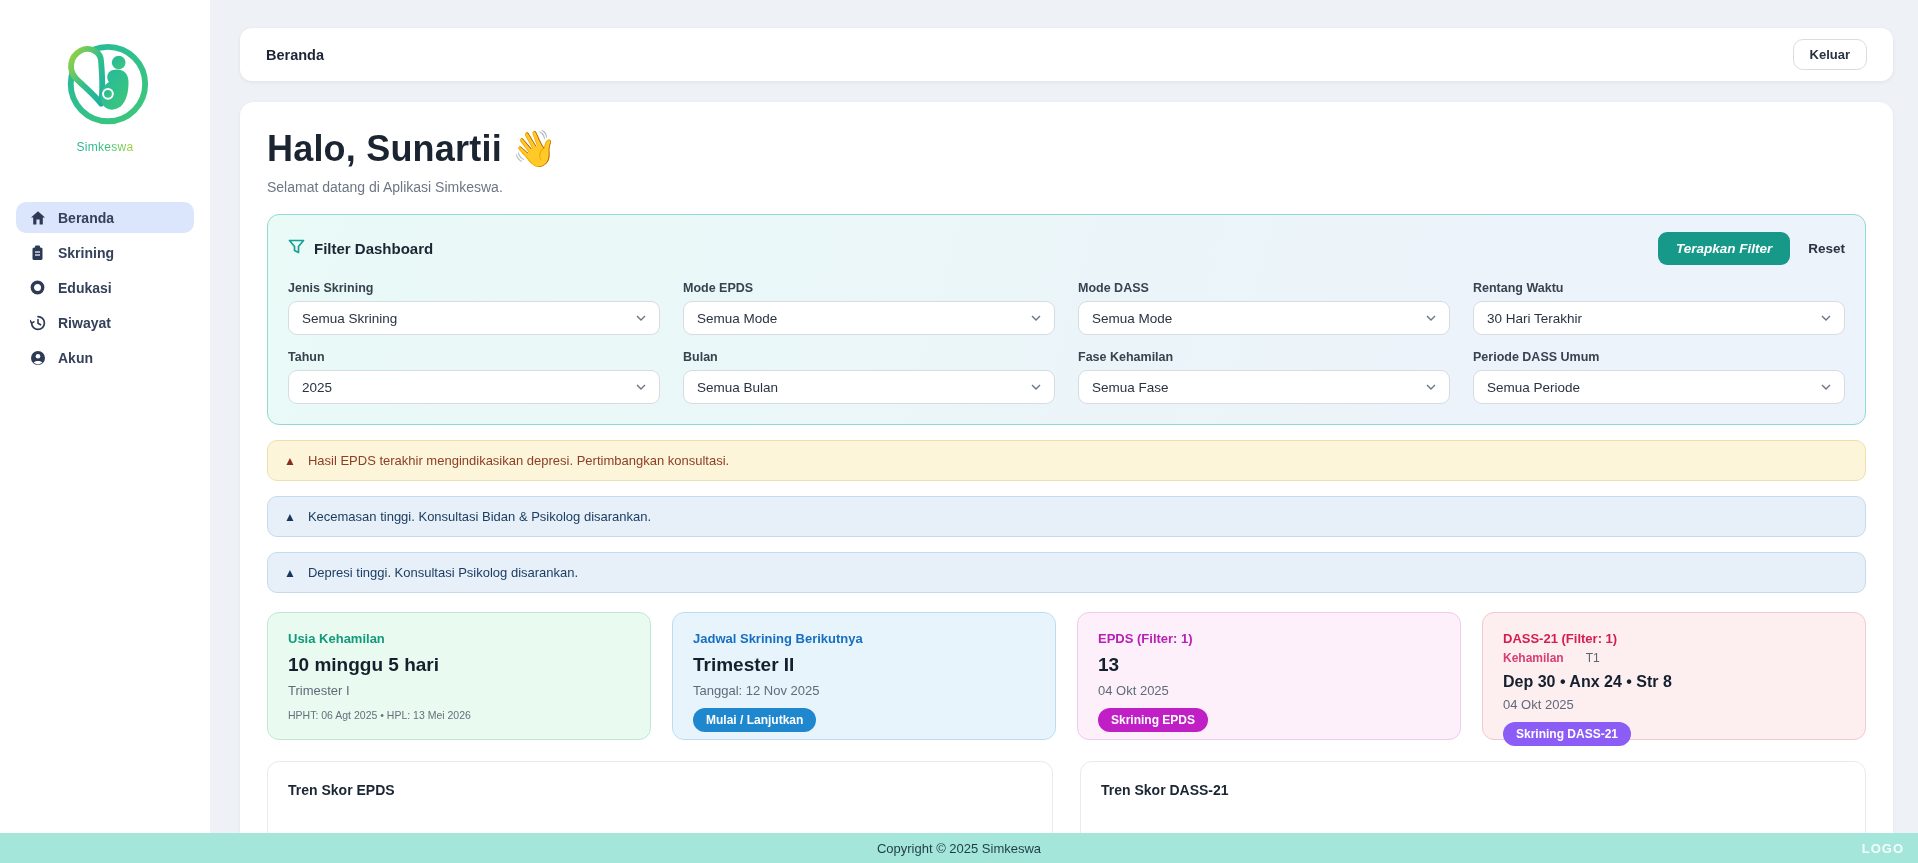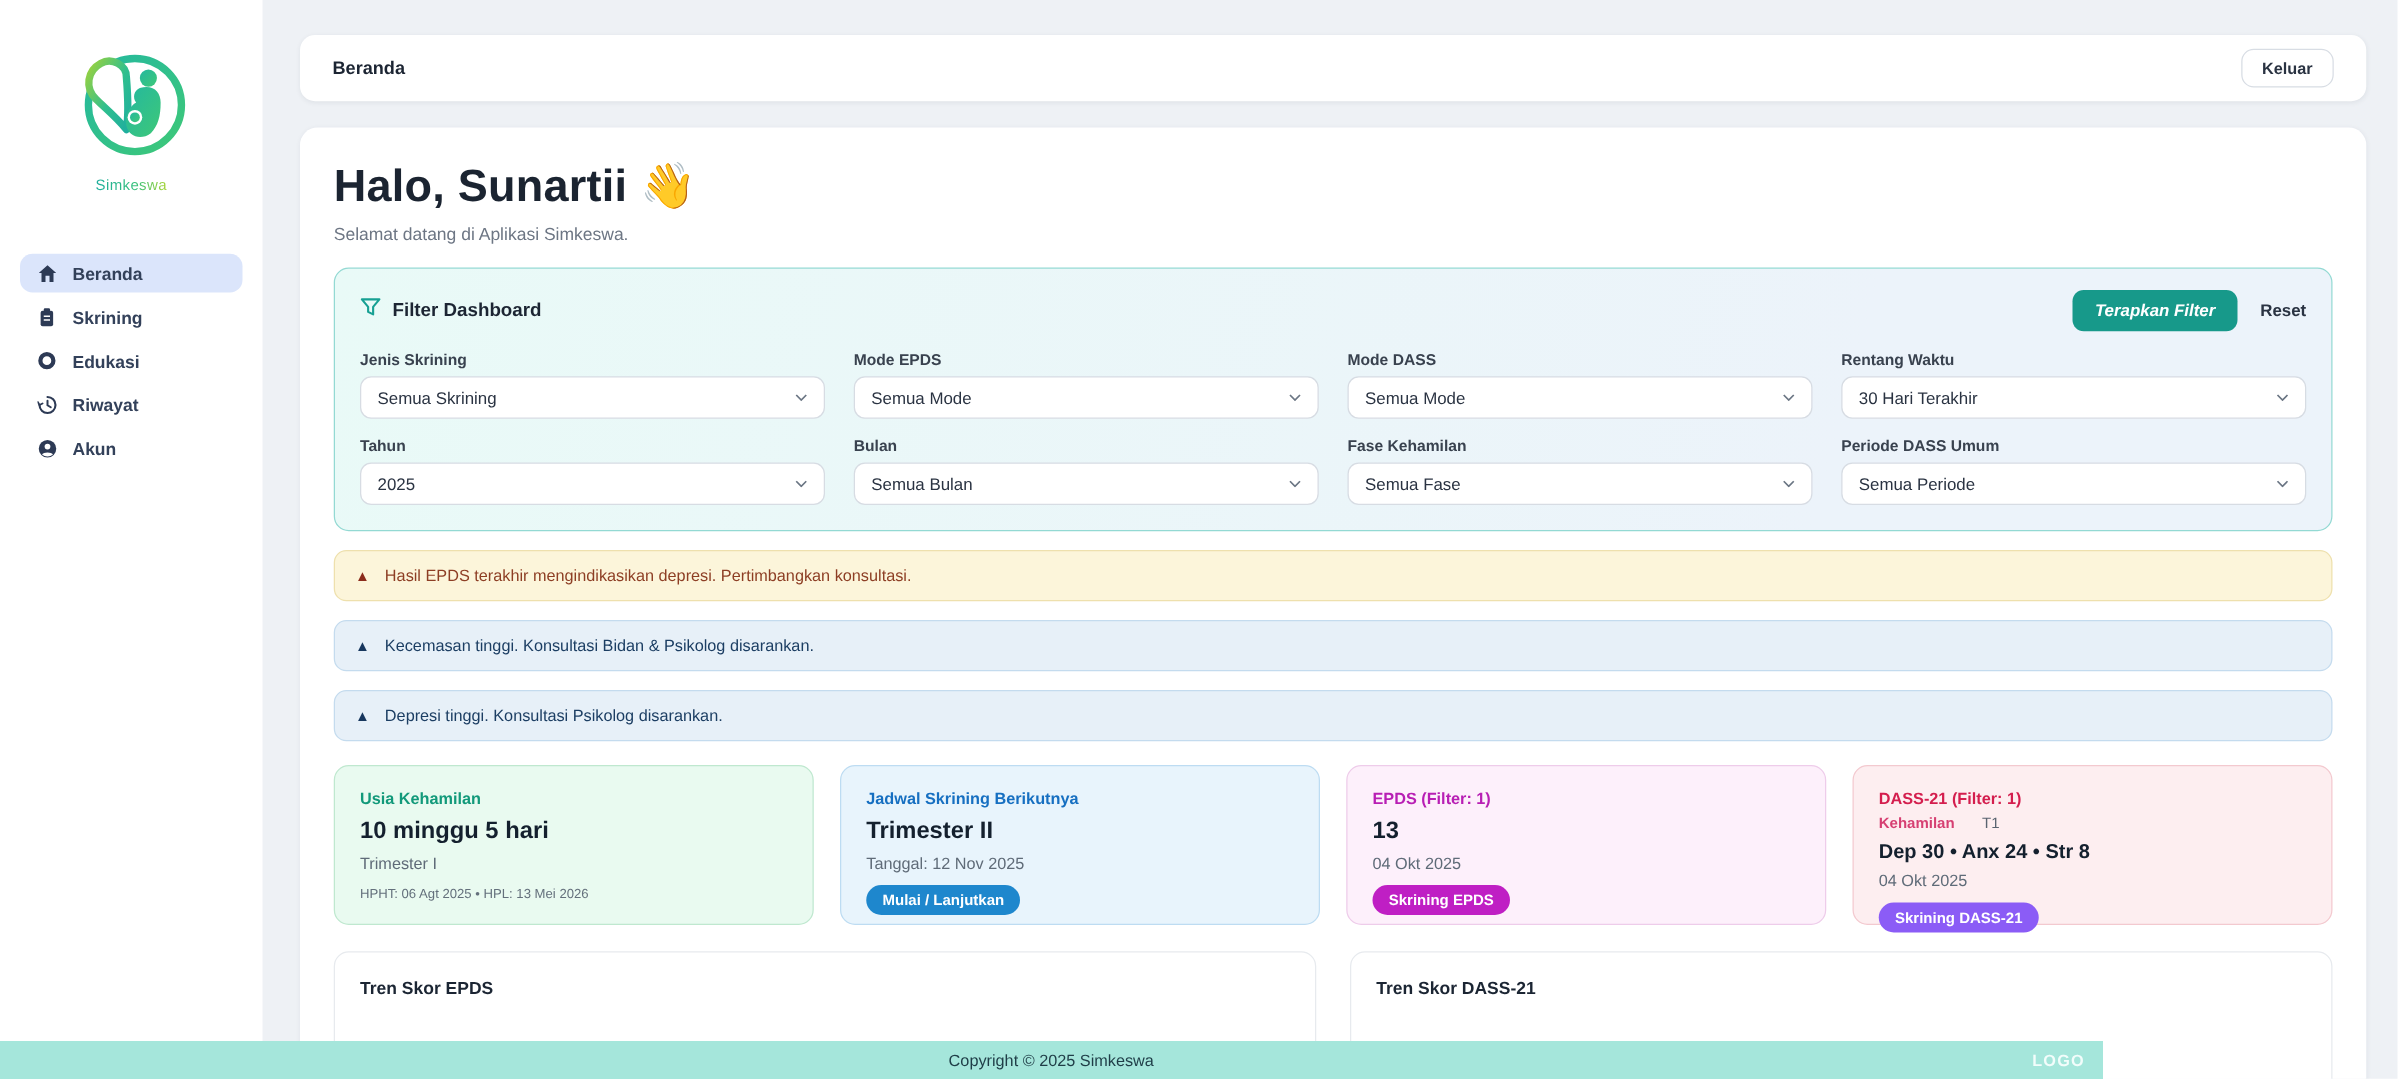--- a/index.html
+++ b/index.html
@@ -116,21 +116,21 @@
   .pill-magenta { background:#bf1fc4; }
   .pill-crimson { background:#8b5cf6; }
 
   
   .trends { margin-top:21px; display:grid; grid-template-columns:1fr 1fr; gap:27px; }
   .trend-card { background:#fff; border:1px solid #e7eaee; border-radius:12px; padding:20px; height:140px; }
   .trend-title { font-size:14px; font-weight:bold; color:#1b2533; }
 
   
   .footer {
-    position:fixed; left:0; bottom:0; width:1682px; height:30px;
+    position:fixed; left:0; bottom:0; width:1918px; height:30px;
     background:#a5e6db; z-index:10;
     display:flex; align-items:center; justify-content:center;
   }
   .footer-copy { font-size:13px; color:#1f3d47; }
   .footer-logo {
     position:absolute; right:14px; top:50%; transform:translateY(-50%);
     font-size:13px; font-weight:bold; color:#f2fdfb; letter-spacing:1px;
   }
 </style>
 </head>

